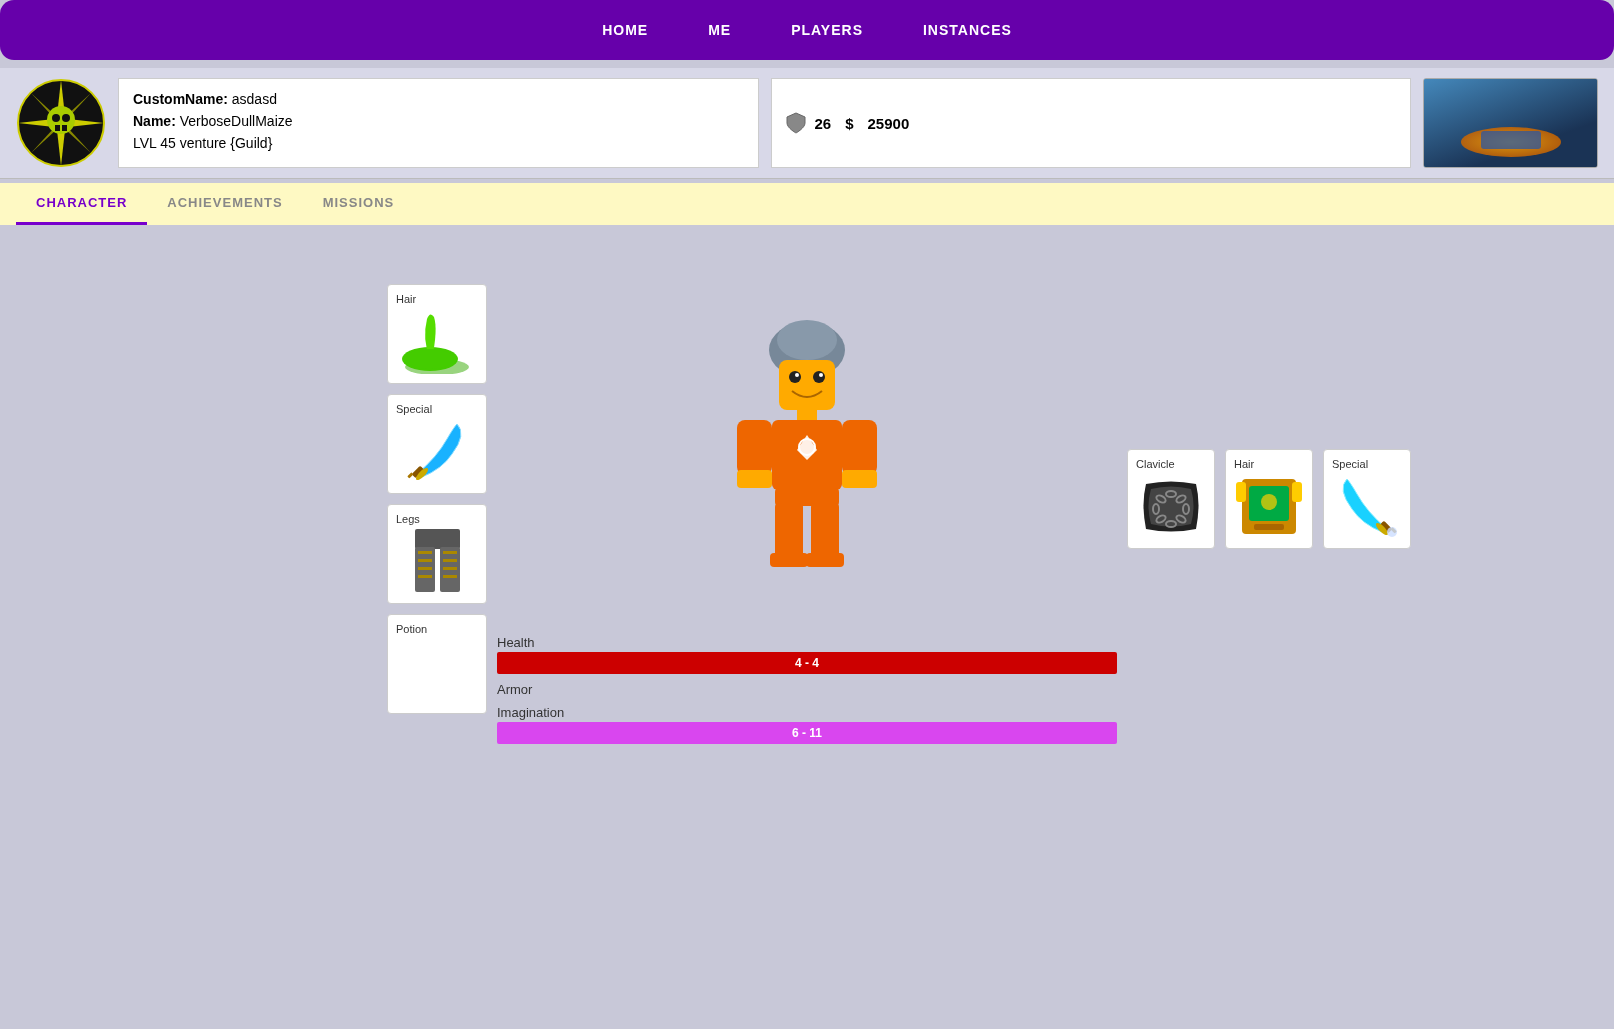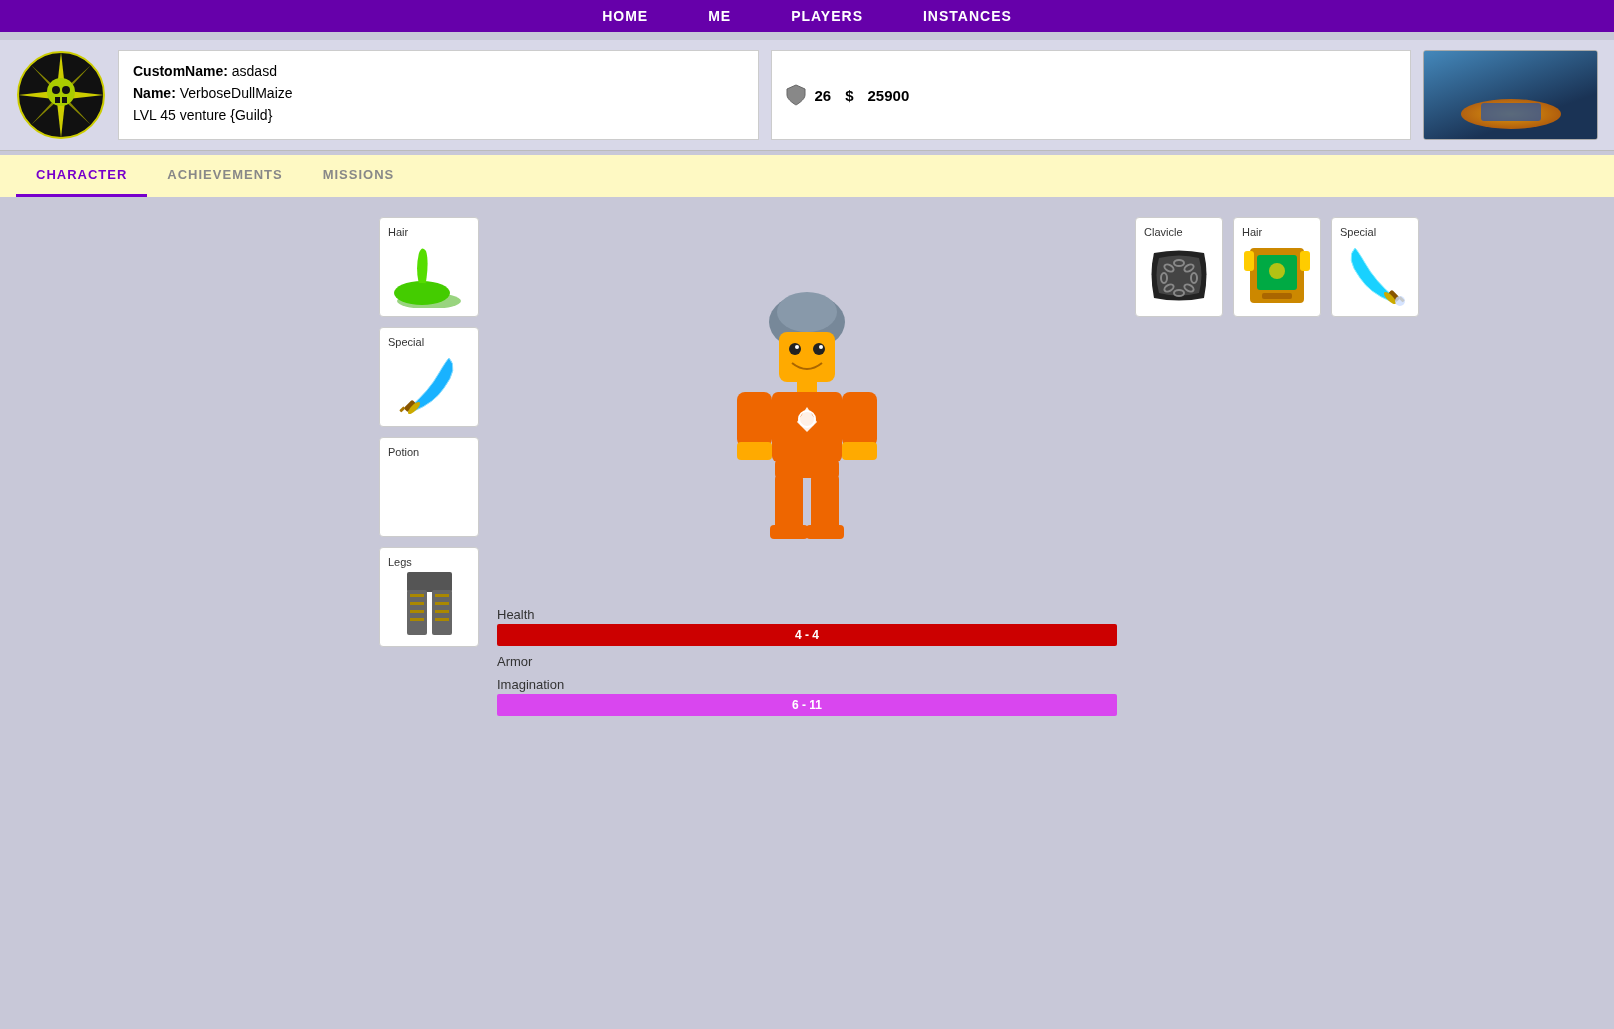--- a/index.html
+++ b/index.html
@@ -6,25 +6,26 @@
     body {
       font-family: Arial, sans-serif;
       background: #c8c8d8;
       min-height: 1029px;
       width: 1614px;
     }
 
     
     nav {
       background: #6600aa;
-      height: 32px;
+      height: 60px;
       display: flex;
       align-items: center;
       justify-content: center;
       gap: 60px;
+      border-radius: 14px;
     }
     nav a {
       color: #fff;
       font-weight: bold;
       font-size: 14px;
       text-decoration: none;
       letter-spacing: 1px;
     }
 
     
@@ -165,22 +166,22 @@
 
     .char-layout {
       display: flex;
       flex-direction: column;
       align-items: center;
       padding: 20px 0;
     }
 
     .equip-row {
       display: flex;
-      gap: 18px;
-      align-items: flex-start;
+      gap: 10px;
+      align-items: center;
       position: relative;
     }
 
     .center-col {
       display: flex;
       flex-direction: column;
       align-items: center;
     }
 
     .left-col {
@@ -301,45 +302,45 @@
               <path d="M55 5 Q65 15 50 35 Q40 50 20 58 L15 55 Q35 38 45 20 Q52 8 55 5Z" fill="none" stroke="#88ddff" stroke-width="1"></path>
 
               <rect x="10" y="50" width="12" height="6" rx="2" fill="#885500" transform="rotate(-45,16,53)"></rect>
               <rect x="5" y="55" width="6" height="3" rx="1" fill="#aa7700" transform="rotate(-45,8,56)"></rect>
 
               <ellipse cx="20" cy="55" rx="8" ry="3" fill="#ccaa00" transform="rotate(-45,20,55)"></ellipse>
             </svg>
           </div>
         </div>
 
-        <div class="equip-slot slot-empty">
-          <span class="slot-label">Potion</span>
-          <div class="slot-icon">
-            
-          </div>
-        </div>
-
         <div class="equip-slot">
           <span class="slot-label">Legs</span>
           <div class="slot-icon">
             <svg width="55" height="70" viewBox="0 0 55 70">
 
               <rect x="5" y="0" width="45" height="20" rx="2" fill="#555"></rect>
               <rect x="5" y="18" width="20" height="45" rx="2" fill="#666"></rect>
               <rect x="30" y="18" width="20" height="45" rx="2" fill="#666"></rect>
 
               <rect x="8" y="22" width="14" height="3" fill="#aa8800"></rect>
               <rect x="33" y="22" width="14" height="3" fill="#aa8800"></rect>
               <rect x="8" y="30" width="14" height="3" fill="#aa8800"></rect>
               <rect x="33" y="30" width="14" height="3" fill="#aa8800"></rect>
               <rect x="8" y="38" width="14" height="3" fill="#aa8800"></rect>
               <rect x="33" y="38" width="14" height="3" fill="#aa8800"></rect>
               <rect x="8" y="46" width="14" height="3" fill="#aa8800"></rect>
               <rect x="33" y="46" width="14" height="3" fill="#aa8800"></rect>
             </svg>
+          </div>
+        </div>
+
+        <div class="equip-slot slot-empty">
+          <span class="slot-label">Potion</span>
+          <div class="slot-icon">
+            
           </div>
         </div>
 
       </div>
 
       <div class="center-col">
         <div style="width:300px;height:380px;display:flex;align-items:center;justify-content:center;">
           <svg width="180" height="280" viewBox="0 0 180 280">
 
             <ellipse cx="90" cy="55" rx="38" ry="28" fill="#778899"></ellipse>

